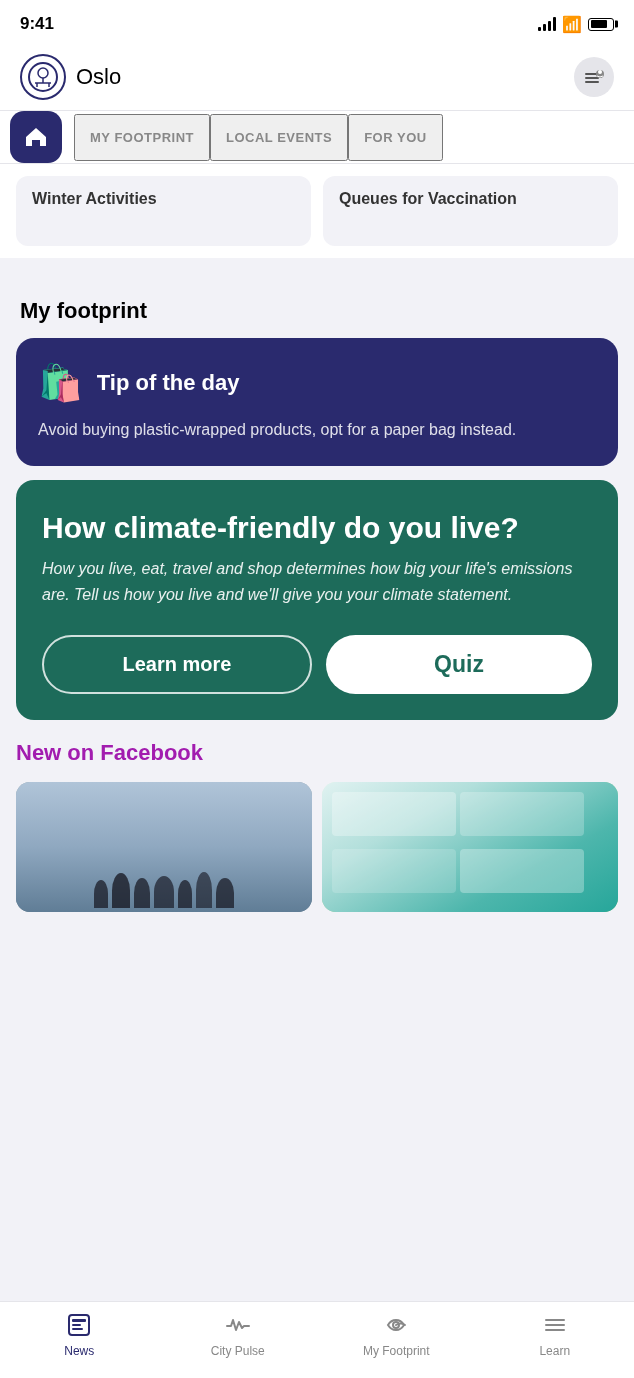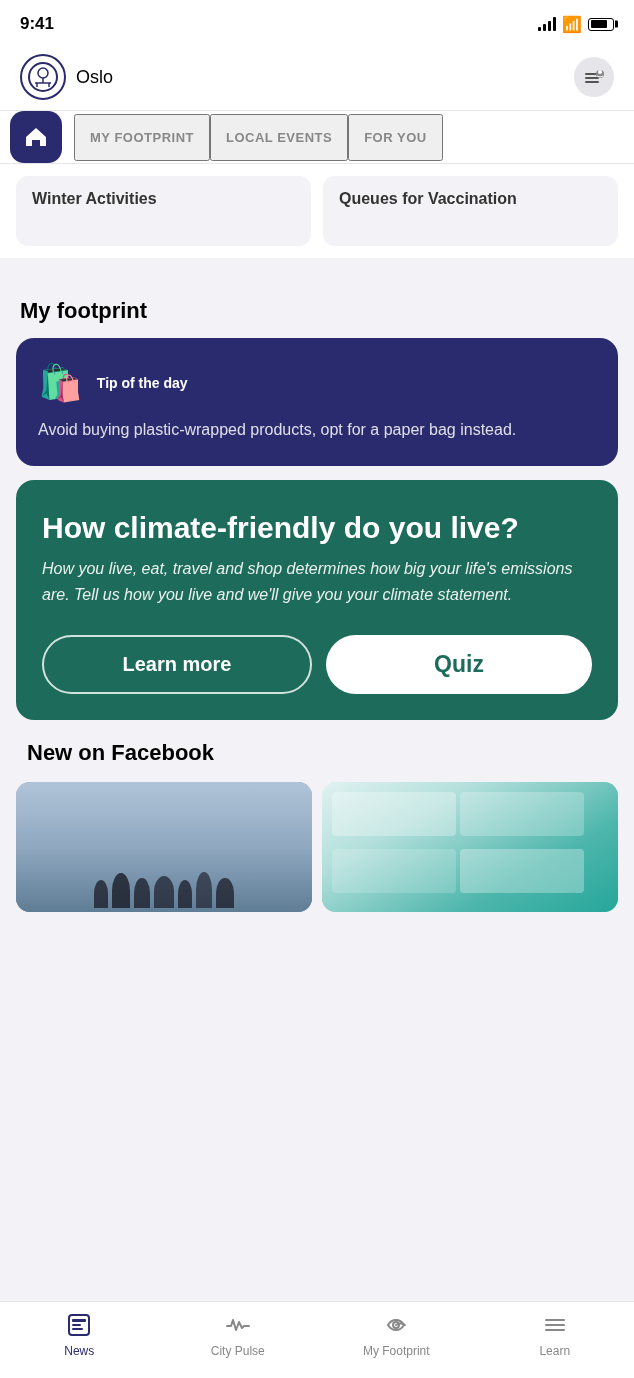--- a/index.html
+++ b/index.html
@@ -90,21 +90,21 @@
       width: 46px;
       height: 46px;
       border-radius: 50%;
       border: 2px solid #2a2a6e;
       display: flex;
       align-items: center;
       justify-content: center;
       font-size: 22px;
     }
     .oslo-text {
-      font-size: 18px;
+      font-size: 22px;
       font-weight: 500;
       color: #000;
     }
     .profile-btn {
       width: 40px;
       height: 40px;
       border-radius: 50%;
       background: #e5e5ea;
       display: flex;
       align-items: center;
@@ -189,21 +189,21 @@
     .tip-header {
       display: flex;
       align-items: center;
       gap: 14px;
       margin-bottom: 14px;
     }
     .tip-icon {
       font-size: 36px;
     }
     .tip-title {
-      font-size: 14px;
+      font-size: 22px;
       font-weight: 700;
       color: white;
     }
     .tip-body {
       font-size: 16px;
       color: rgba(255,255,255,0.85);
       line-height: 1.5;
     }
 
     
@@ -254,22 +254,22 @@
       font-weight: 700;
       padding: 16px 10px;
       cursor: pointer;
       text-align: center;
     }
 
     
     .fb-section-title {
       font-size: 22px;
       font-weight: 700;
-      color: #000000;
-      padding: 0 20px 16px 27px;
+      color: #a21caf;
+      padding: 0 20px 16px 16px;
       background: #f2f2f7;
     }
     .fb-images {
       display: flex;
       gap: 10px;
       padding: 0 16px;
       overflow: hidden;
     }
     .fb-img-box {
       border-radius: 14px;

